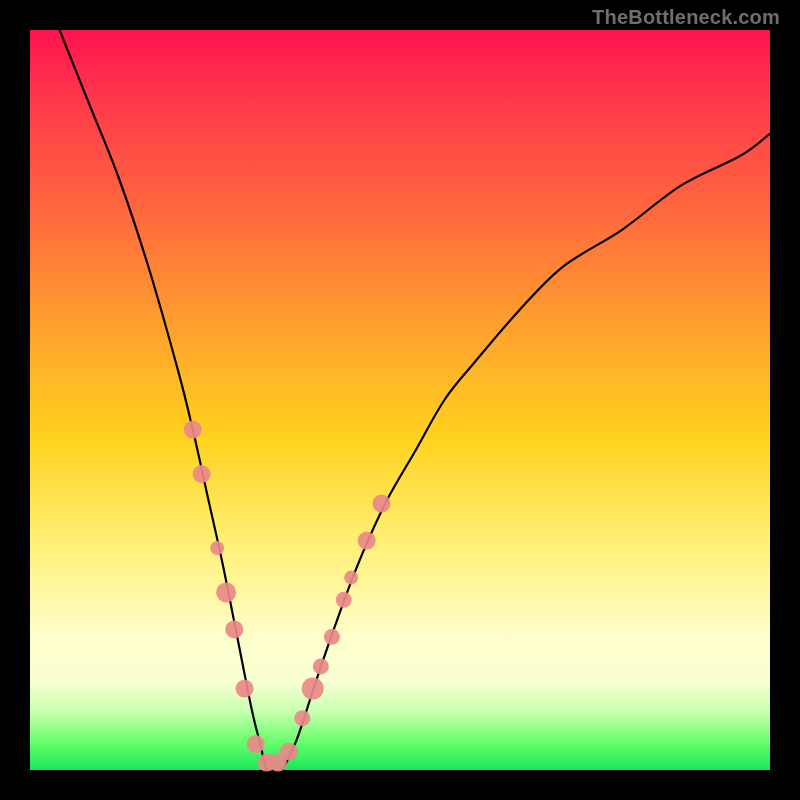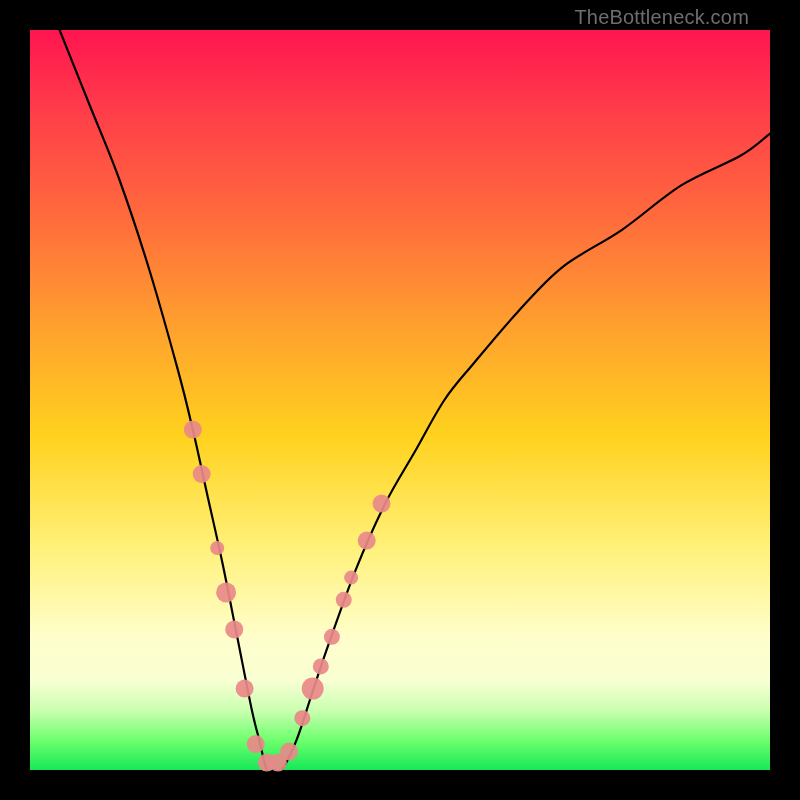--- a/index.html
+++ b/index.html
@@ -34,24 +34,24 @@
       #fffecb 82%,
       #f8ffd2 88%,
       #c9ffb0 92%,
       #6dff6d 96%,
       #17e858 100%
     );
   }
   .watermark {
     position: absolute;
     top: 6px;
-    right: 51px;
+    right: 20px;
     color: #6e6e6e;
     font-size: 20px;
-    font-weight: 400;
+    font-weight: 700;
     letter-spacing: 0.2px;
     user-select: none;
   }
   svg.curve {
     position: absolute;
     left: 0;
     top: 0;
     width: 740px;
     height: 740px;
     overflow: visible;

